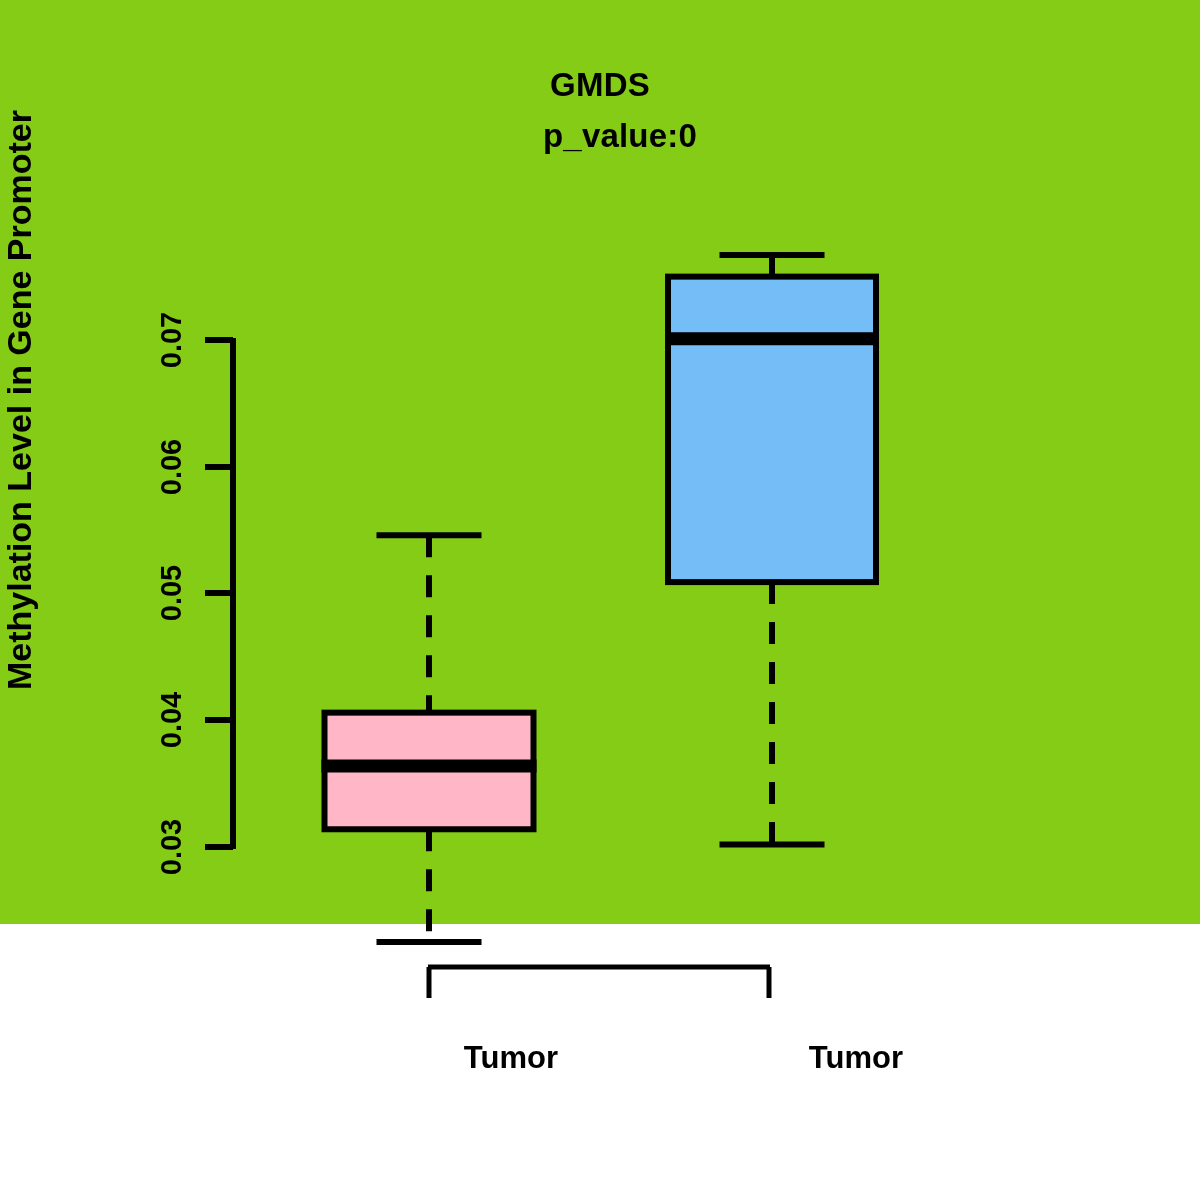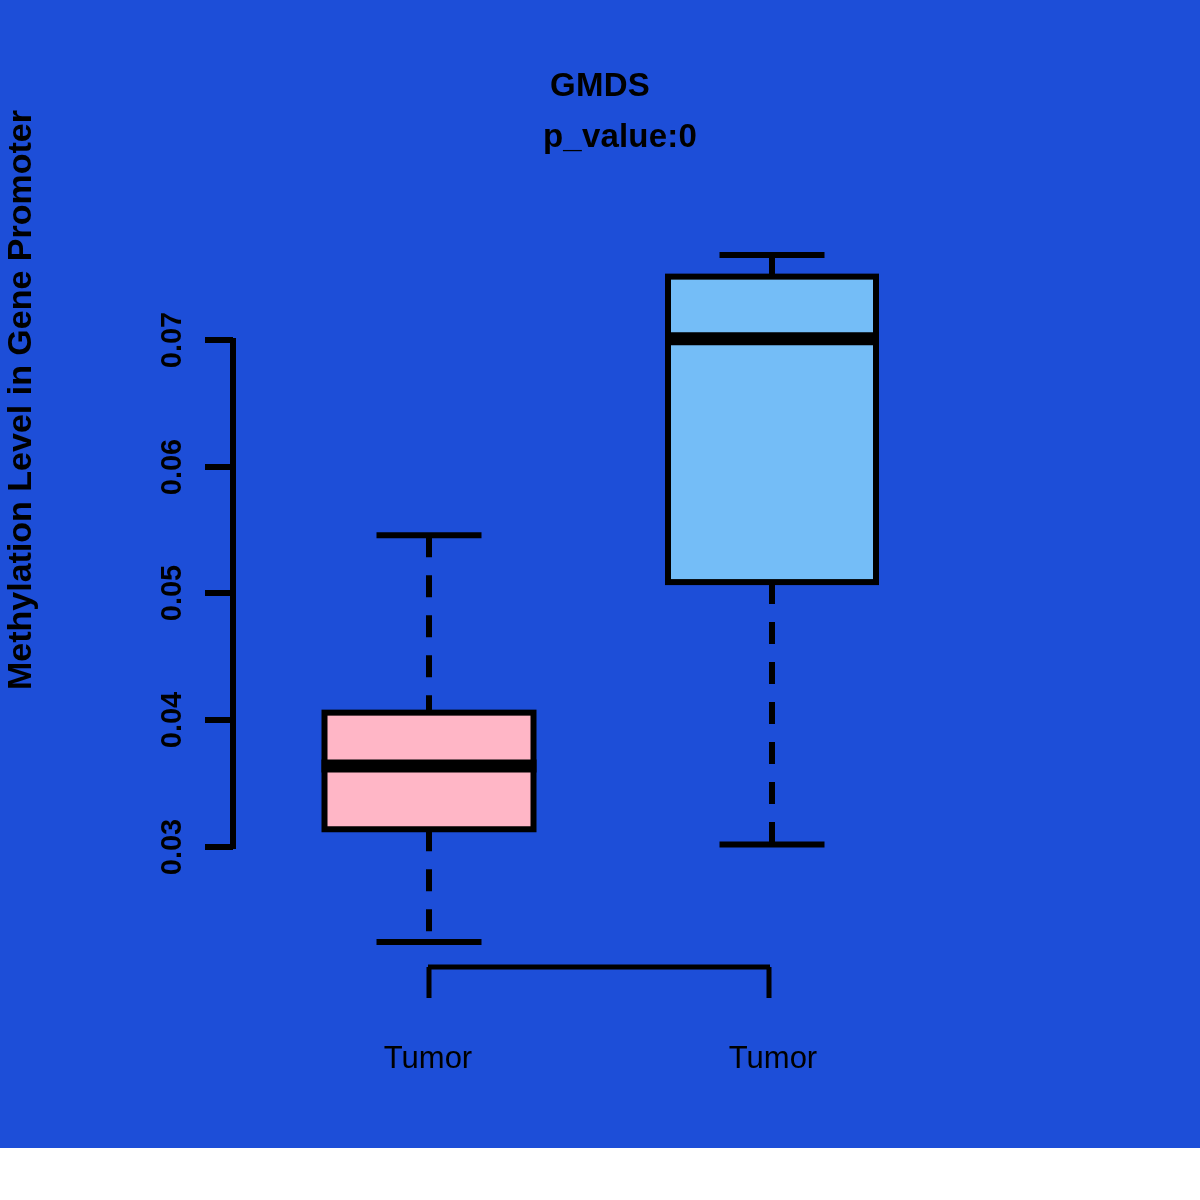--- a/index.html
+++ b/index.html
@@ -9,22 +9,22 @@
   }
   body {
     width: 1200px;
     height: 1200px;
     font-family: "Liberation Sans", sans-serif;
     overflow: hidden;
   }
   #plot-root {
     position: relative;
     width: 1200px;
-    height: 1148px;
-    background: #1d4ed8;
+    height: 924px;
+    background: #84cc16;
   }
   .abs { position: absolute; }
 
   
   #main-title {
     left: 0;
     top: 66px;
     width: 1200px;
     text-align: center;
     font-size: 33px;
@@ -68,23 +68,23 @@
     color: #000000;
     text-align: center;
     transform-origin: center center;
     transform: rotate(-90deg);
     white-space: nowrap;
   }
 
   
   .xtick-label {
     width: 260px;
-    text-align: center;
+    text-align: right;
     font-size: 31px;
-    font-weight: normal;
+    font-weight: bold;
     color: #000000;
     white-space: nowrap;
   }
 
   svg { display: block; }
   #plot-svg { position: absolute; left: 0; top: 0; }
 </style>
 </head>
 <body>
 

